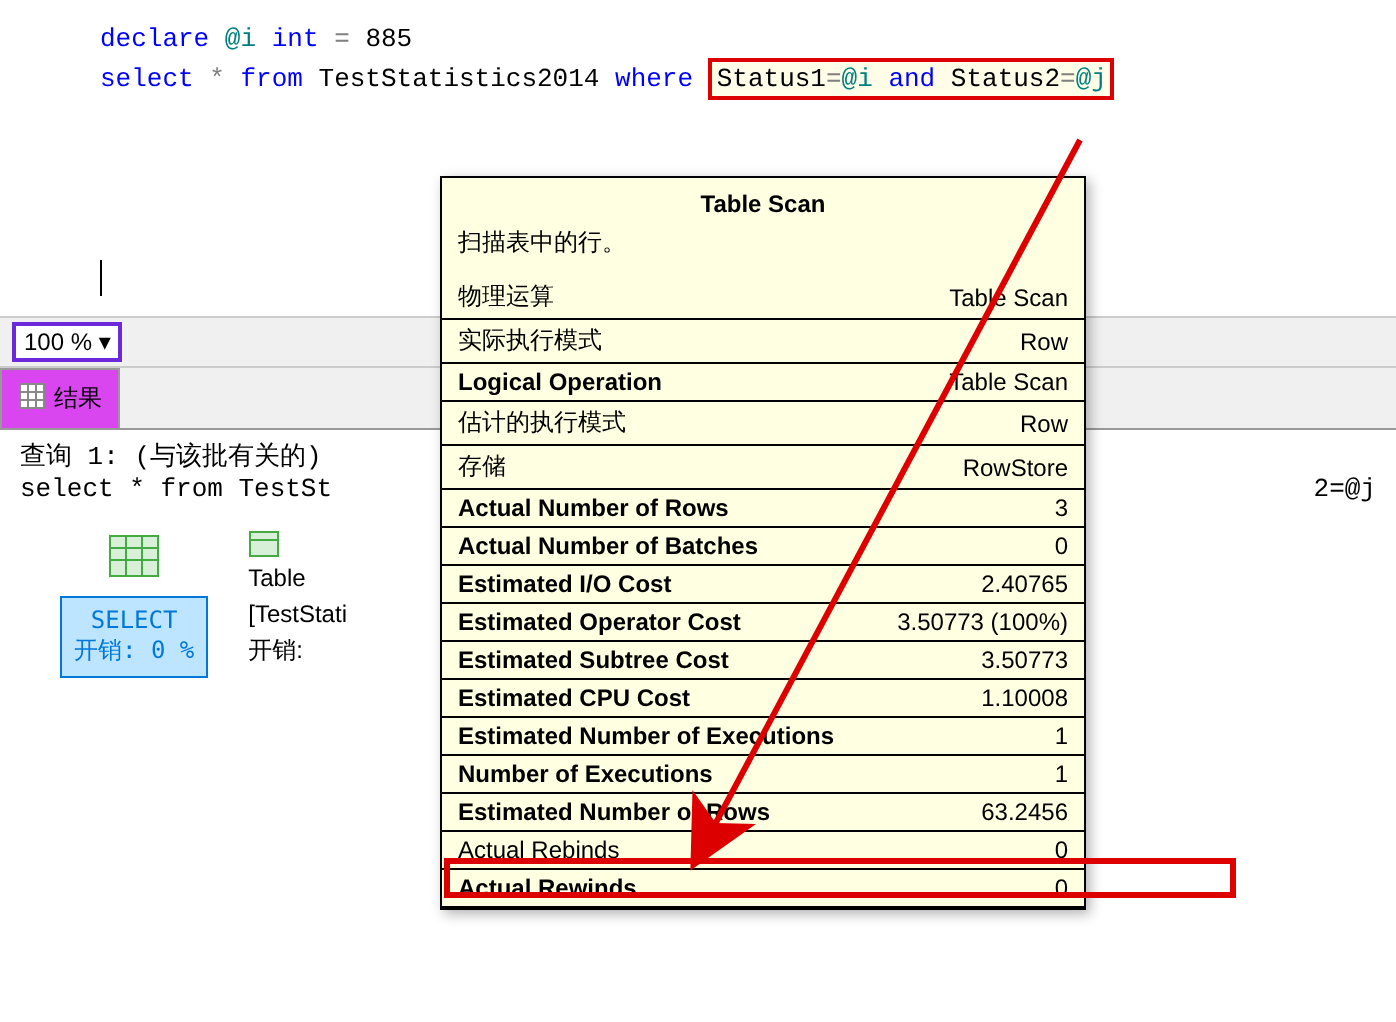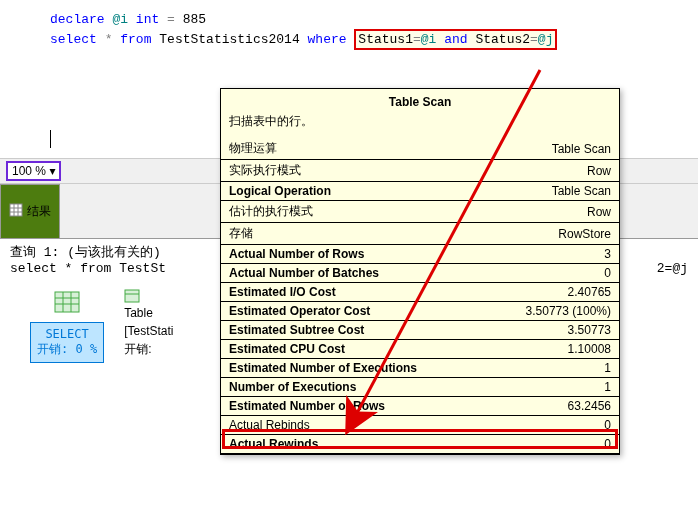--- a/index.html
+++ b/index.html
@@ -9,30 +9,30 @@
 .kw{color:#0000ff}
 .op{color:#808080}
 .num{color:#000}
 .id{color:#008080}
 .func{color:#000}
 .highlighted{border:2px solid #d00;padding:1px 2px;background:#fffde8}
 .cursor-line{height:18px;border-left:1px solid #000;margin-top:80px}
 .zoom-bar{display:flex;align-items:center;padding:2px 6px;border-top:1px solid #ccc;border-bottom:1px solid #ccc;background:#f0f0f0;font-family:"Segoe UI",Tahoma,sans-serif;font-size:12px}
 .zoom-sel{border:2px solid #6d28d9;padding:1px 4px;background:#fff}
 .tabs{display:flex;border-bottom:1px solid #999;background:#f0f0f0;font-family:"Segoe UI","Microsoft YaHei",Tahoma,sans-serif;font-size:12px}
-.tab{display:flex;align-items:center;gap:4px;padding:18px 8px;border:1px solid #999;border-bottom:none;background:#4d7c0f;margin-right:2px}
+.tab{display:flex;align-items:center;gap:4px;padding:6px 8px;border:1px solid #999;border-bottom:none;background:#d946ef;margin-right:2px}
 .tab svg{width:14px;height:14px}
 .results-area{font-family:Consolas,"Courier New",monospace;font-size:13px;padding:4px 10px;position:relative}
 .query-line{color:#000}
 .plan-area{display:flex;align-items:flex-start;gap:20px;padding:10px 10px 10px 20px;font-family:"Microsoft YaHei","Segoe UI",sans-serif;font-size:12px}
 .select-node{text-align:center}
 .select-box{background:#bde5ff;border:1px solid #0078d7;padding:4px 6px;color:#0078d7;font-family:Consolas,monospace;white-space:pre}
 .select-icon{width:32px;height:32px;margin:0 auto 4px}
 .plan-text{font-size:12px;color:#000;line-height:18px}
-.tooltip{position:absolute;left:220px;top:88px;width:400px;background:#ffffe1;border:1px solid #000;font-family:"Segoe UI","Microsoft YaHei",Tahoma,sans-serif;font-size:12px;box-shadow:2px 2px 6px rgba(0,0,0,.3);z-index:10}
+.tooltip{position:absolute;left:220px;top:88px;width:323px;background:#ffffe1;border:1px solid #000;font-family:"Segoe UI","Microsoft YaHei",Tahoma,sans-serif;font-size:12px;box-shadow:2px 2px 6px rgba(0,0,0,.3);z-index:10}
 .tooltip-title{font-weight:bold;text-align:center;padding:6px 0 2px}
 .tooltip-desc{padding:2px 8px 8px}
 .tooltip-table{width:100%;border-collapse:collapse}
 .tooltip-table td{border-bottom:1px solid #000;padding:2px 8px}
 .tooltip-table td:last-child{text-align:right}
 .row-hl{position:absolute;left:222px;top:429px;width:396px;height:20px;border:3px solid #d00;z-index:11;pointer-events:none}
 .arrow-svg{position:absolute;left:0;top:0;width:698px;height:511px;pointer-events:none;z-index:12}
 </style>
 </head>
 <body>

